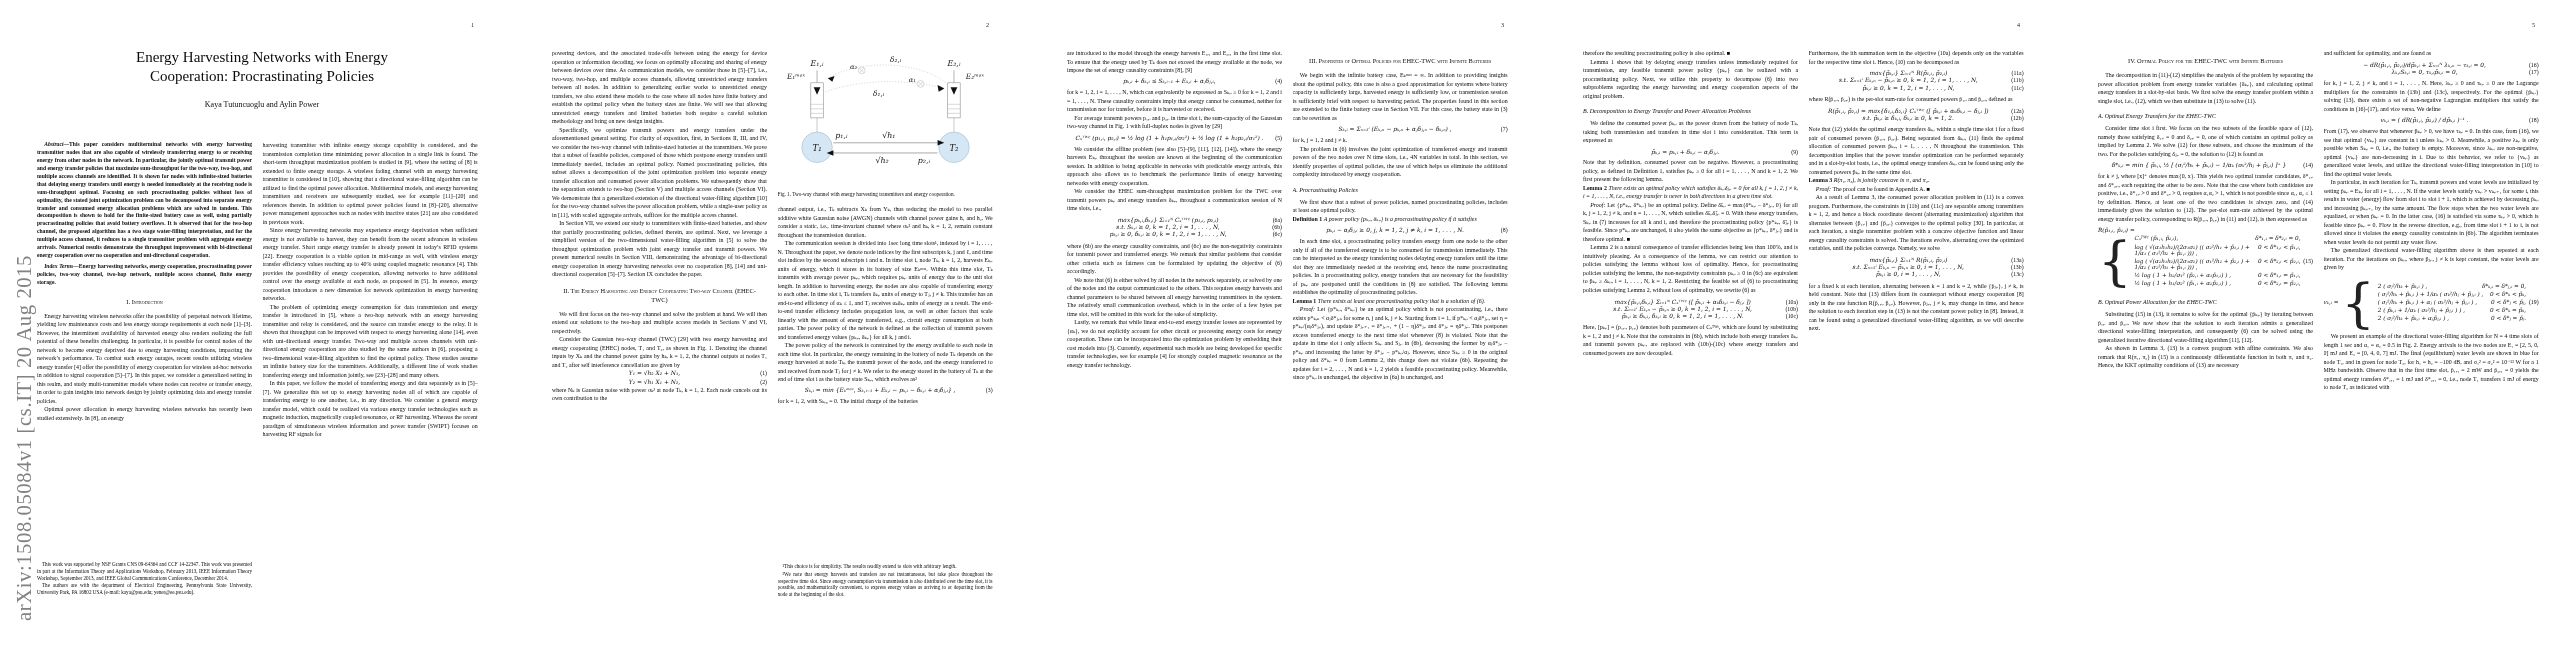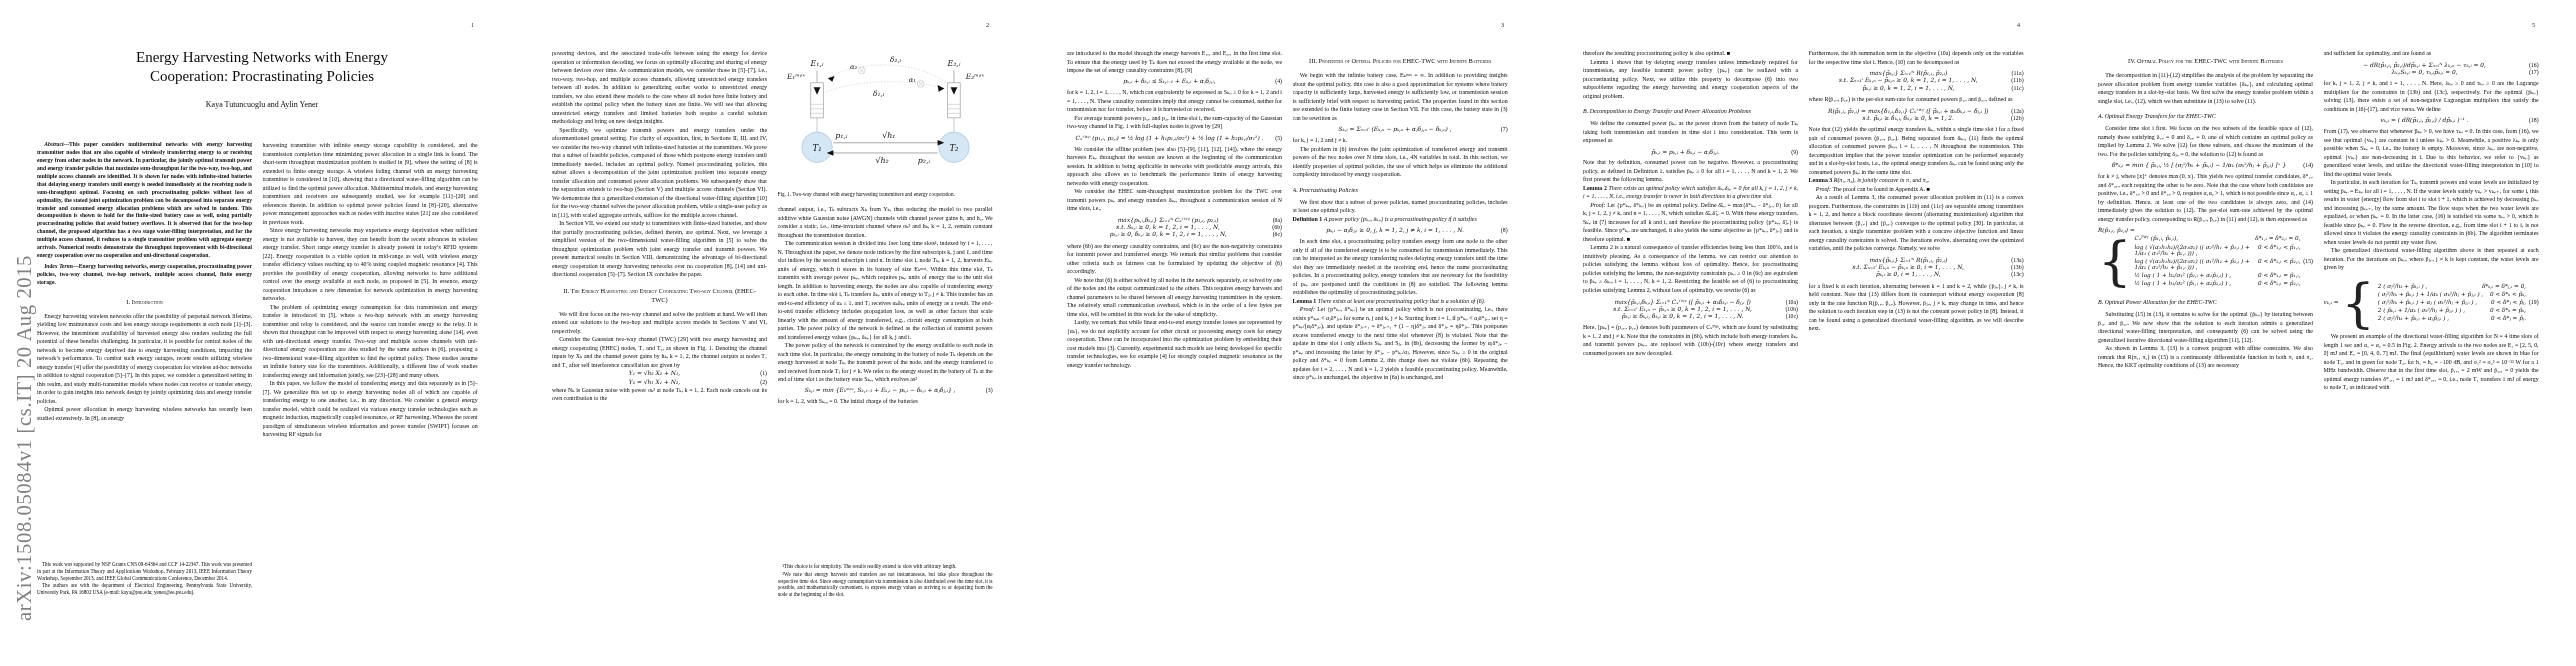--- a/index.html
+++ b/index.html
@@ -44,21 +44,21 @@
   svg text { font-family:"DejaVu Serif","Liberation Serif",serif; font-style:italic; fill:#111; }
 </style>
 </head>
 <body>
 
 <section class="page" style="left:0">
   <div class="watermark">arXiv:1508.05084v1  [cs.IT]  20 Aug 2015</div>
   <div class="page-number">1</div>
   <div class="title-block">
     <h1 class="paper-title">Energy Harvesting Networks with Energy Cooperation: Procrastinating Policies</h1>
-    <div class="paper-authors">Kaya Tutuncuoglu and Aylin Yener</div>
+    <div class="paper-authors">Kaya Tutuncuoglu and Aylin Power</div>
   </div>
   <div class="page-body first">
       <div class="cols">
         <div class="col">
           <p class="lead-par"><span class="lead">Abstract—</span><span>This paper considers multiterminal networks with energy harvesting transmitter nodes that are also capable of wirelessly transferring energy to or receiving energy from other nodes in the network. In particular, the jointly optimal transmit power and energy transfer policies that maximize sum-throughput for the two-way, two-hop, and multiple access channels are identified. It is shown for nodes with infinite-sized batteries that delaying energy transfers until energy is needed immediately at the receiving node is sum-throughput optimal. Focusing on such procrastinating policies without loss of optimality, the stated joint optimization problem can be decomposed into separate energy transfer and consumed energy allocation problems which are solved in tandem. This decomposition is shown to hold for the finite-sized battery case as well, using partially procrastinating policies that avoid battery overflows. It is observed that for the two-hop channel, the proposed algorithm has a two stage water-filling interpretation, and for the multiple access channel, it reduces to a single transmitter problem with aggregate energy arrivals. Numerical results demonstrate the throughput improvement with bi-directional energy cooperation over no cooperation and uni-directional cooperation.</span></p>
           <p class="lead-par"><span class="lead">Index Terms—</span><span>Energy harvesting networks, energy cooperation, procrastinating power policies, two-way channel, two-hop network, multiple access channel, finite energy storage.</span></p>
           <div class="section-heading">I. Introduction</div>
           <p class="para"><span>Energy harvesting wireless networks offer the possibility of perpetual network lifetime, yielding low maintenance costs and less energy storage requirements at each node [1]–[3]. However, the intermittent availability of harvested energy also renders realizing the full potential of these benefits challenging. In particular, it is possible for central nodes of the network to become energy deprived due to energy harvesting conditions, impacting the network’s performance. To combat such energy outages, recent results utilizing wireless energy transfer [4] offer the possibility of energy cooperation for wireless ad-hoc networks in addition to signal cooperation [5]–[7]. In this paper, we consider a generalized setting in this realm, and study multi-transmitter models where nodes can receive or transfer energy, in order to gain insights into network design by jointly optimizing data and energy transfer policies.</span></p>
           <p class="para"><span>Optimal power allocation in energy harvesting wireless networks has recently been studied extensively. In [8], an energy</span></p>
           <div class="footnotes">

